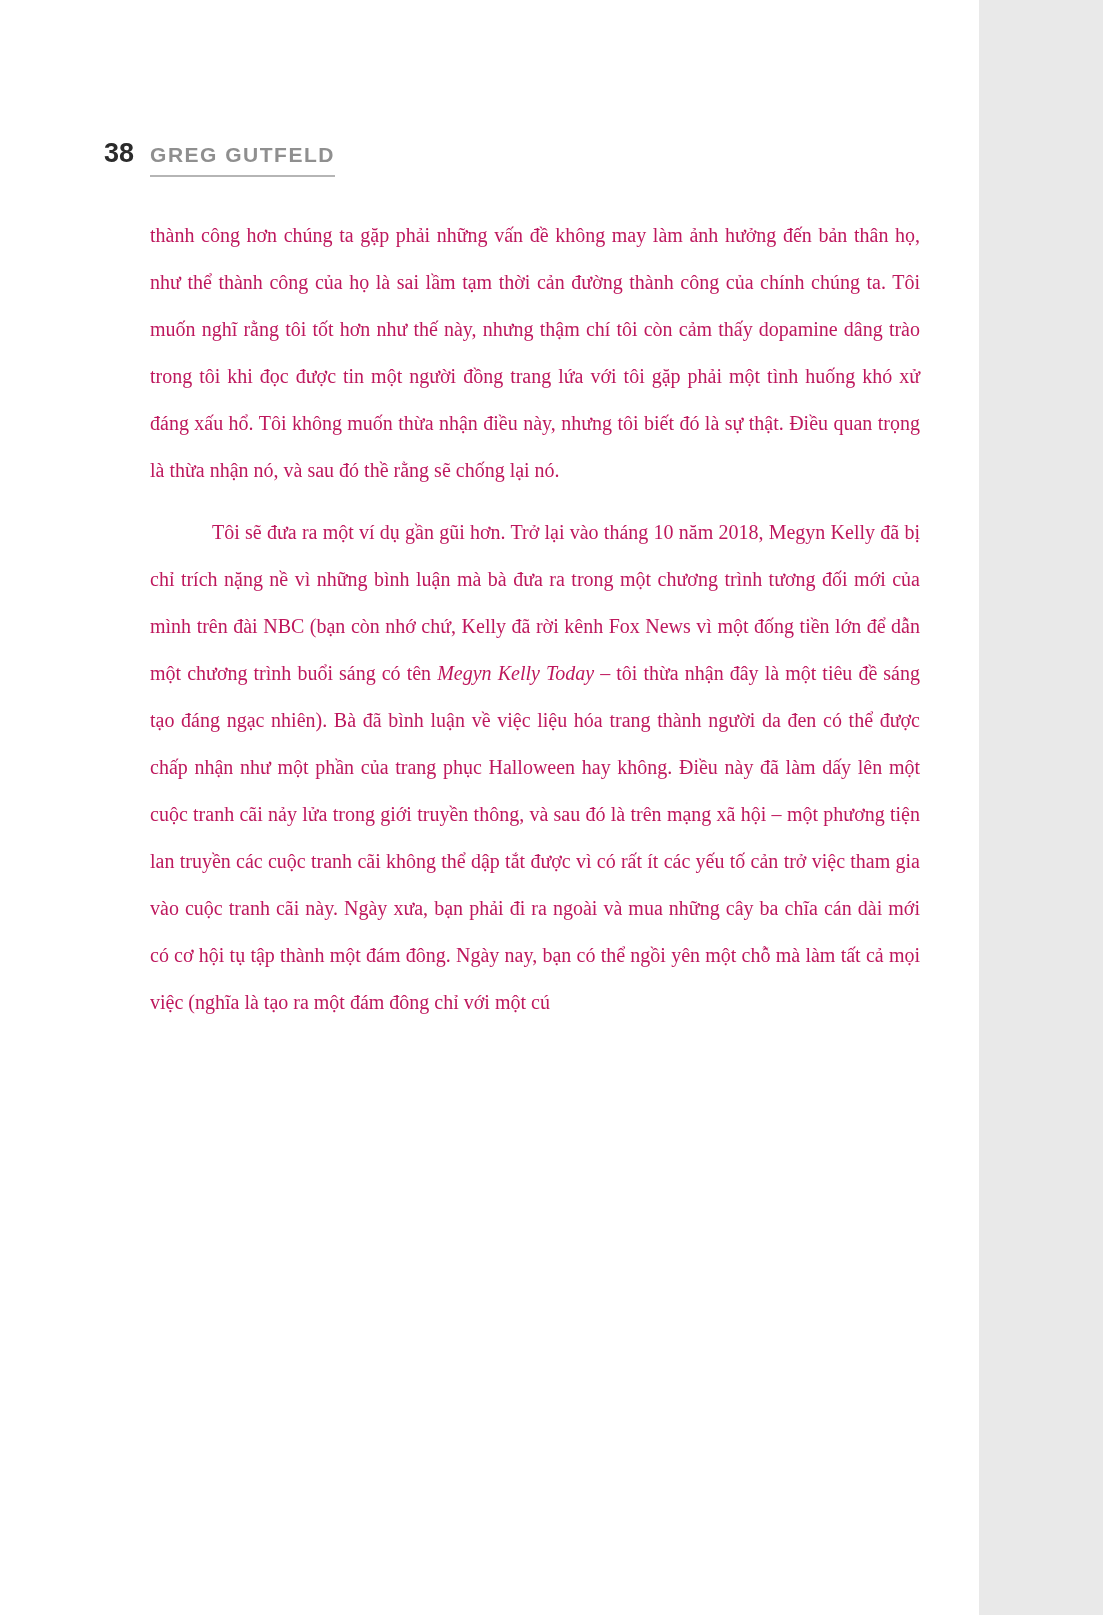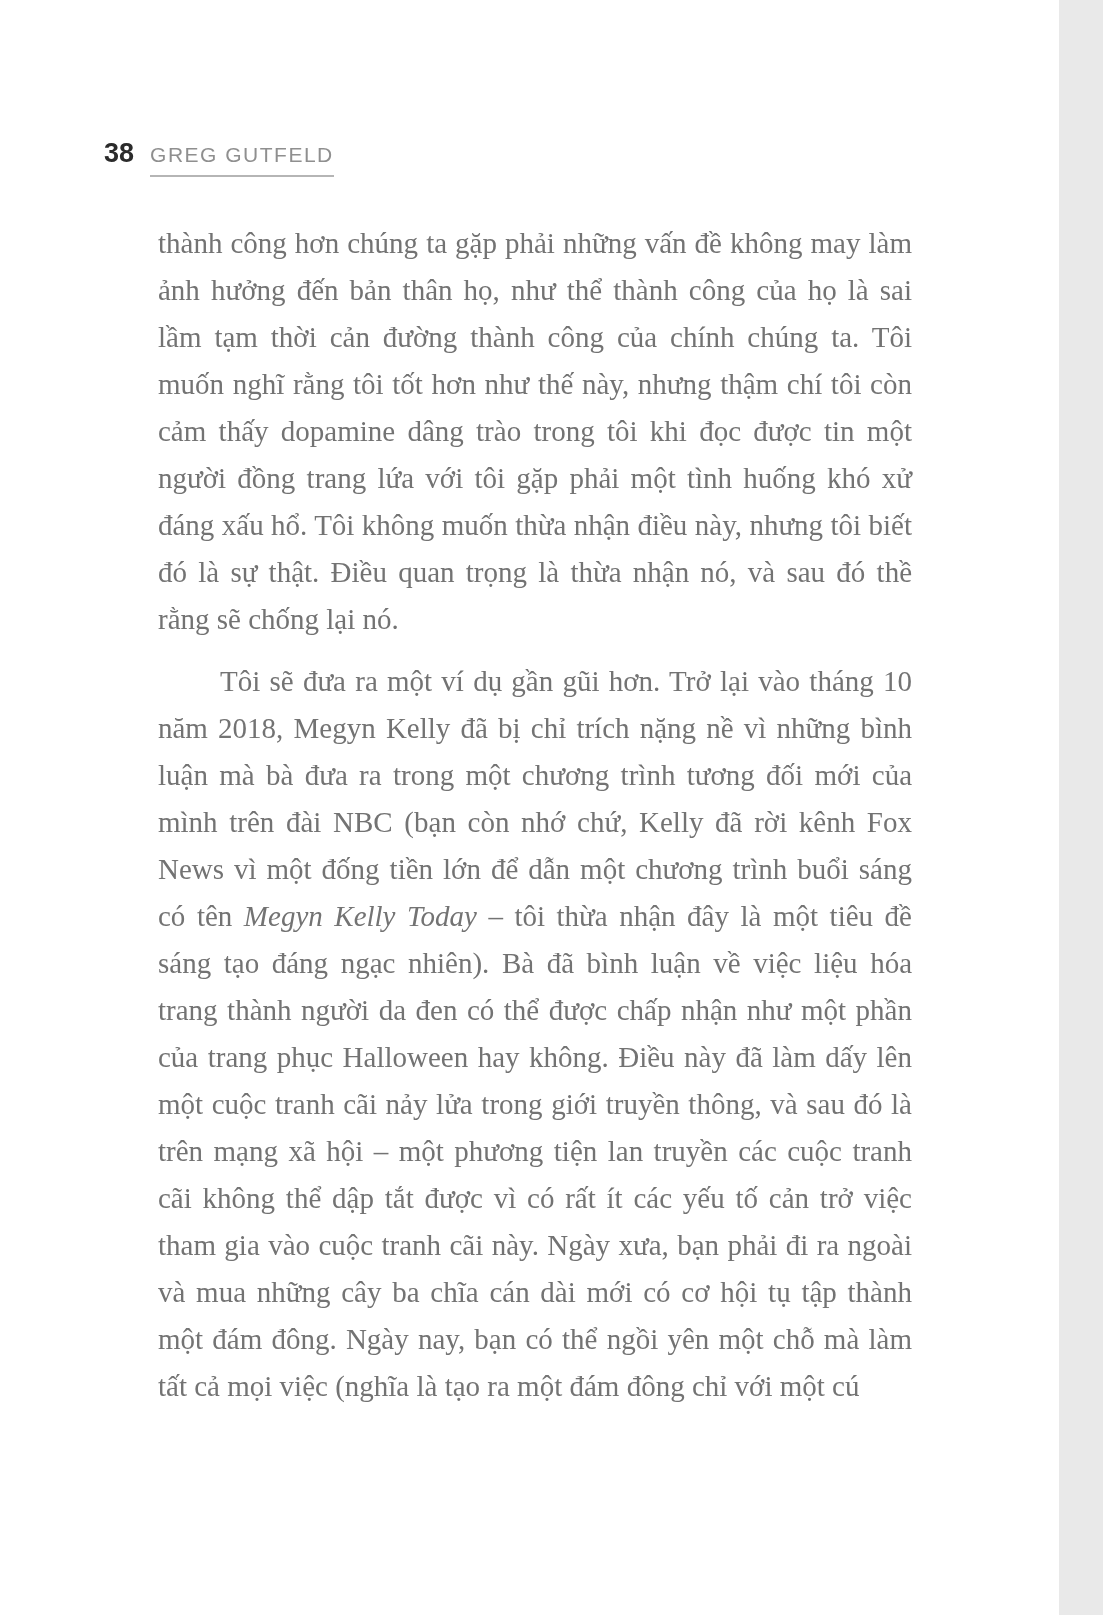--- a/index.html
+++ b/index.html
@@ -2,21 +2,21 @@
 <html><head>
 <meta charset="utf-8">
 <style>
   html, body {
     margin: 0;
     padding: 0;
     background: #e9e9e9;
   }
   .page {
     position: relative;
-    width: 1059px;
+    width: 979px;
     height: 1615px;
     background: #ffffff;
     overflow: hidden;
     font-family: "Liberation Serif", "DejaVu Serif", serif;
   }
   .page-header {
     position: absolute;
     top: 138px;
     left: 104px;
     display: flex;
@@ -24,39 +24,39 @@
   }
   .page-num {
     font-family: "Liberation Sans", "DejaVu Sans", sans-serif;
     font-weight: bold;
     font-size: 27px;
     color: #2b2b2b;
     margin-right: 16px;
   }
   .running-head {
     font-family: "Liberation Sans", "DejaVu Sans", sans-serif;
-    font-weight: normal;
+    font-weight: bold;
     font-size: 21px;
     letter-spacing: 1.5px;
     color: #8f8f8f;
     padding-bottom: 8px;
     border-bottom: 2px solid #b5b5b5;
   }
   .body-text {
     position: absolute;
     top: 212px;
     left: 150px;
     width: 770px;
   }
   .para {
-    margin: 8px;
-    font-size: 29px;
+    margin: 0;
+    font-size: 20px;
     line-height: 47px;
     text-align: justify;
-    color: #737373;
+    color: #be185d;
   }
   .para.indent {
     text-indent: 62px;
     margin-top: 15px;
   }
   .para em {
   }
 </style>
 </head>
 <body>

